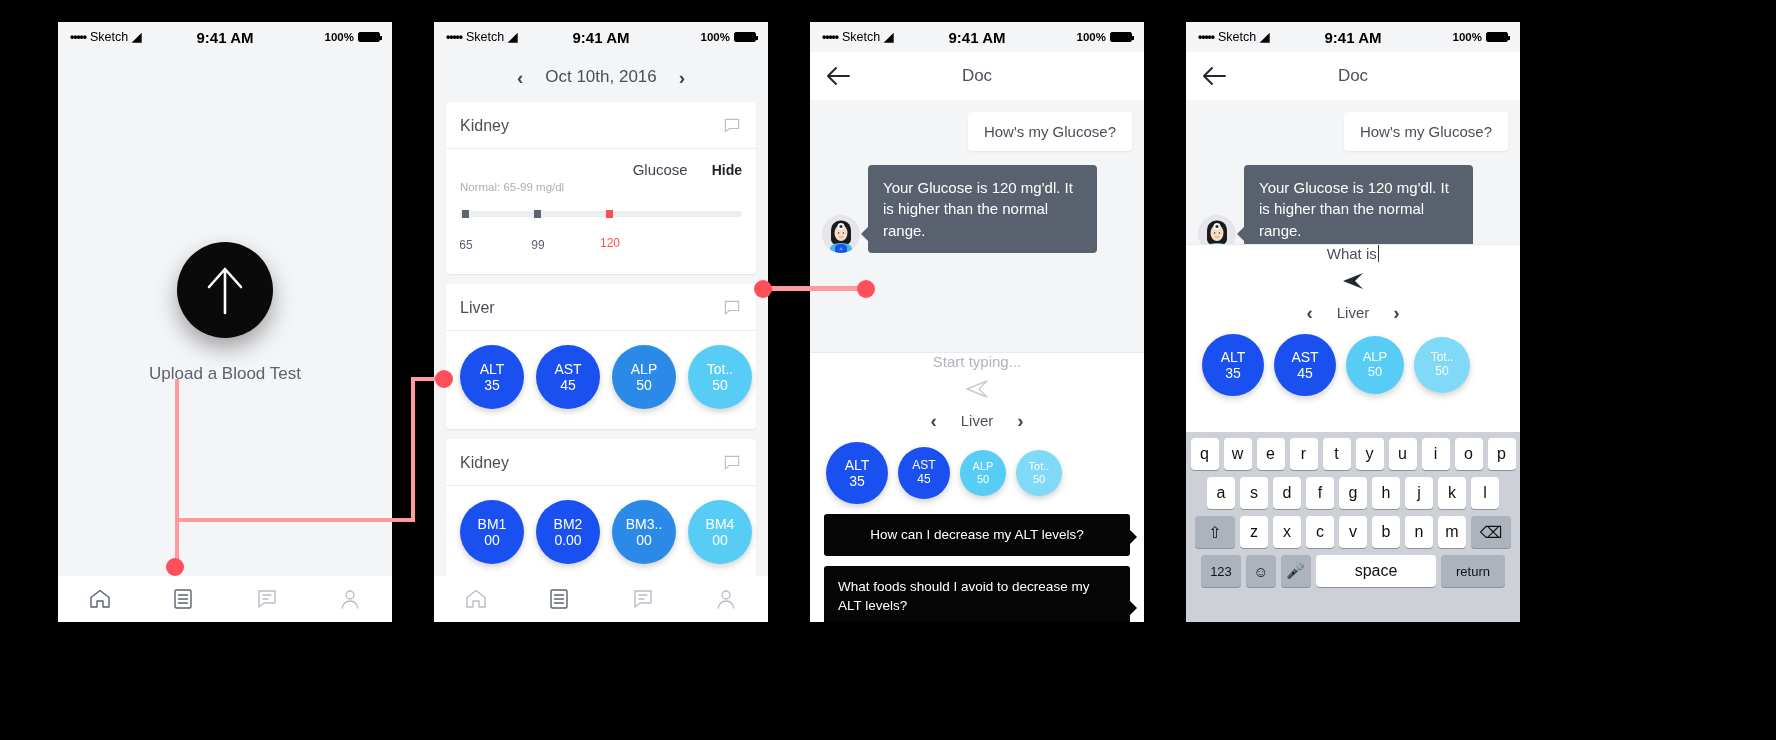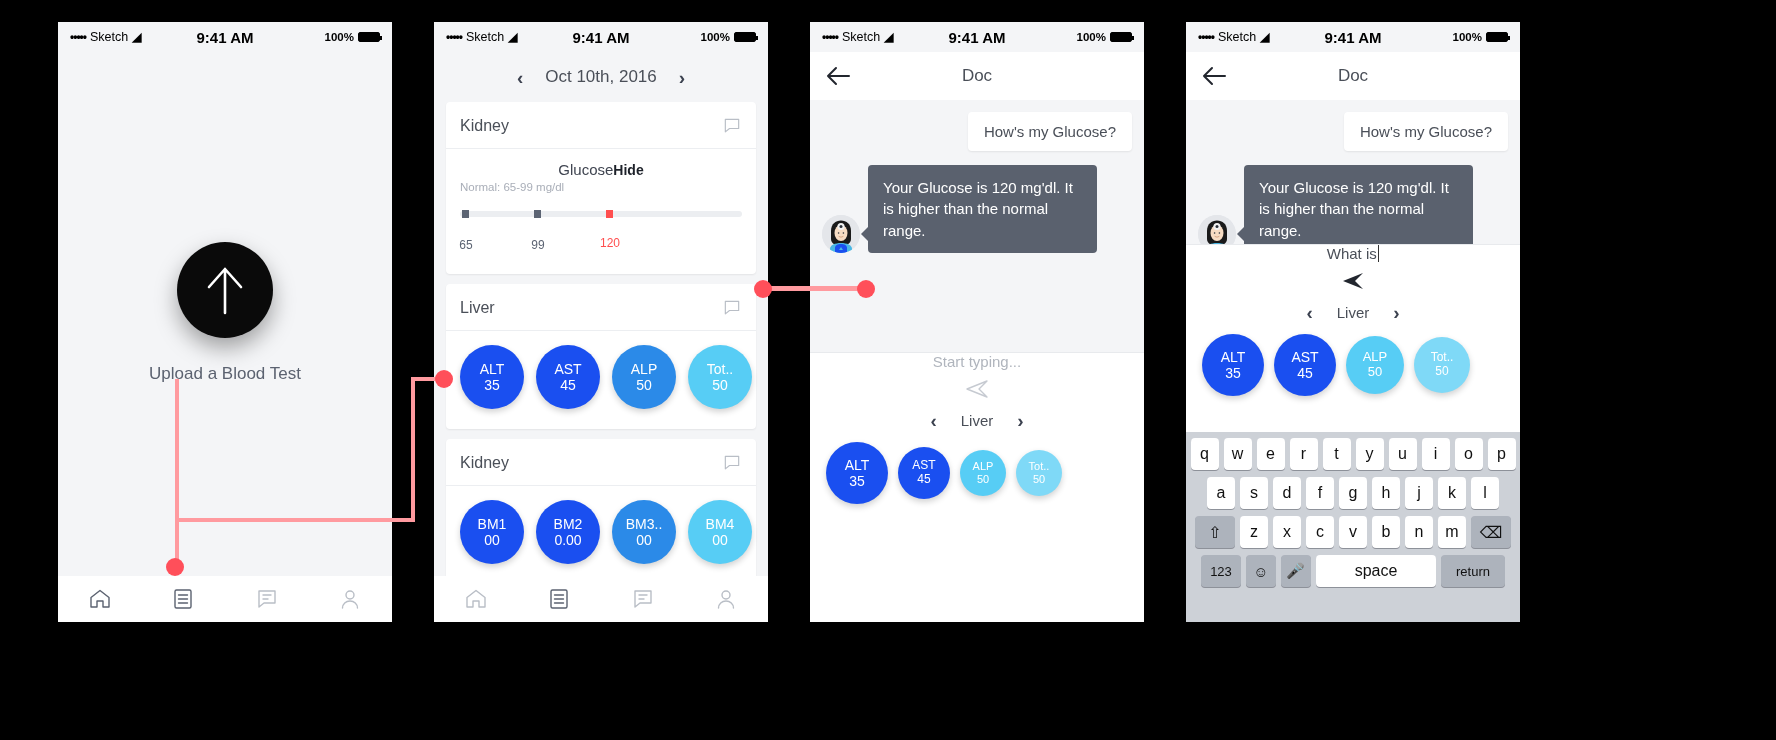--- a/index.html
+++ b/index.html
@@ -56,21 +56,21 @@
   
   .scroll { height:calc(100% - 30px - 50px - 46px); overflow:hidden; padding:0 12px; }
   .card { background:#fff; border-radius:4px; margin-bottom:10px;
           box-shadow:0 1px 2px rgba(0,0,0,.07); }
   .card-head { display:flex; align-items:center; justify-content:space-between;
                padding:14px 14px 12px; border-bottom:1px solid #eceef1; }
   .card-title { font-size:16px; color:#4a4f58; }
   .bubble-ic svg { width:20px; height:20px; display:block; }
 
   .metric { padding:12px 14px 16px; }
-  .metric-row { display:flex; align-items:baseline; justify-content:center; }
+  .metric-row { display:flex; align-items:baseline; justify-content:flex-end;gap:24px; }
   .metric-name { font-size:15px; color:#3f4450; }
   .metric-action { font-size:14px; font-weight:bold; color:#1d2129; }
   .metric-sub { font-size:11.5px; color:#a9aeb8; margin-top:3px; }
   .track { position:relative; height:6px; background:#eceef1; border-radius:3px; margin-top:18px; }
   .tick { position:absolute; top:-1px; width:7px; height:8px; background:#5c6473; }
   .tick.hi { background:#ff4f4f; }
   .scale { position:relative; height:20px; margin-top:21px; }
   .scale span { position:absolute; font-size:12px; color:#5c6473; transform:translateX(-50%); }
   .scale span.hi { color:#ff4f4f; font-size:12px; top:-2px; }
 
@@ -407,20 +407,24 @@
             </div>
           <div class="circ" style="background:#57cdf5;width:46px;height:46px;flex:0 0 46px">
             <b style="font-size:11px">ALP</b>
             <i style="font-size:11px">50</i>
             </div>
           <div class="circ" style="background:#7fd9f7;width:46px;height:46px;flex:0 0 46px">
             <b style="font-size:11px">Tot..</b>
             <i style="font-size:11px">50</i>
             </div>
         </div>
+        <div class="sugg">
+          <div class="chip" style="text-align:center">How can I decrease my ALT levels?</div>
+          <div class="chip">What foods should I avoid to decrease my ALT levels?</div>
+        </div>
       </div>
     </div>
   </div>
 
   <div class="phone" id="p4">
     <div class="statusbar">
       <span class="sb-left">
         <span class="dots">•••••</span>
         <span class="carrier">Sketch</span>
         <span class="wifi">◢</span>

